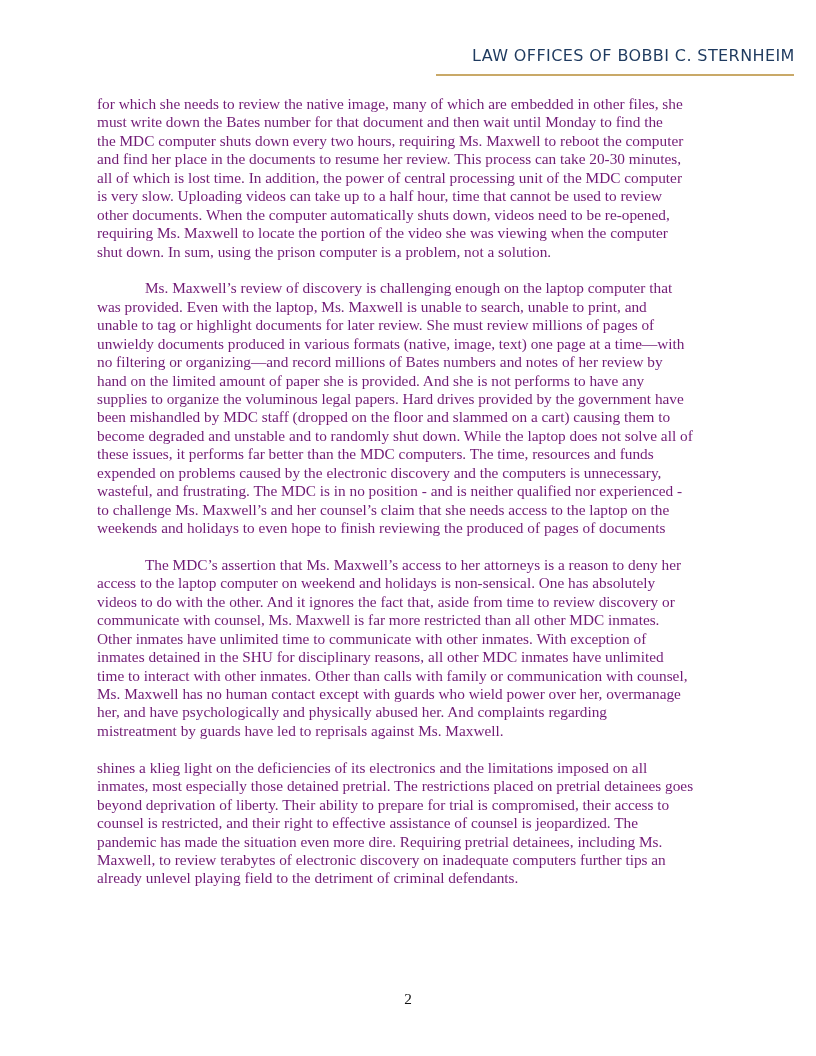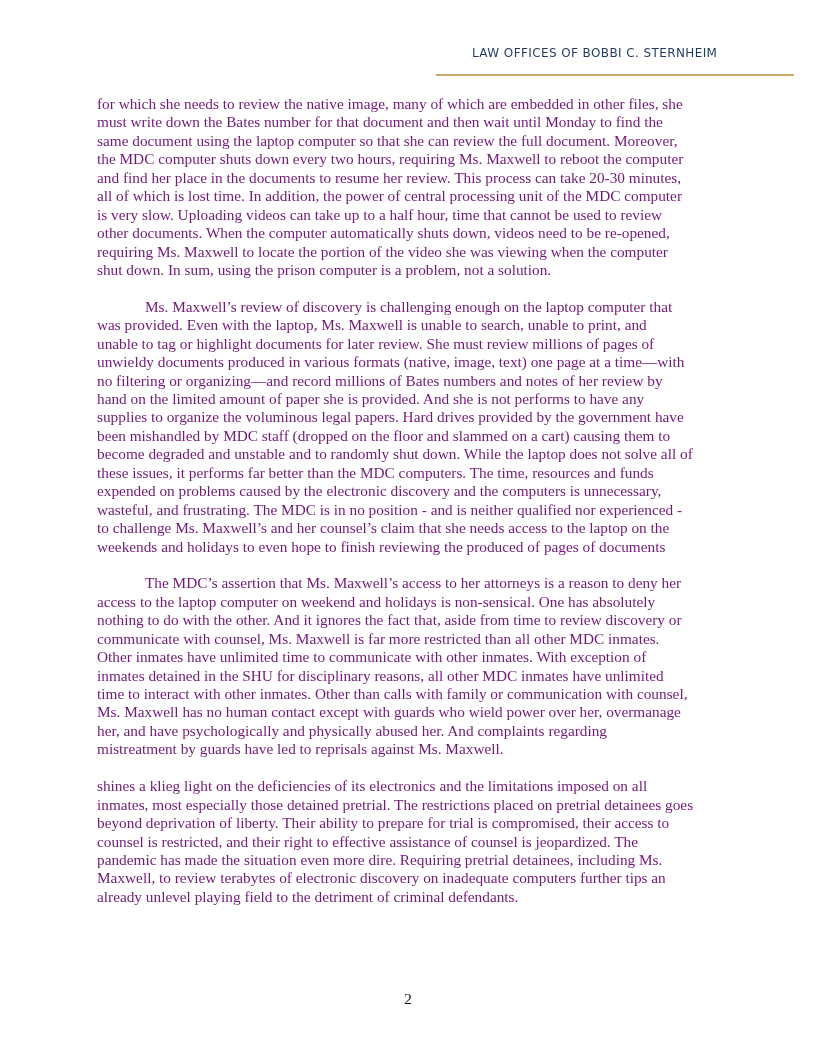--- a/index.html
+++ b/index.html
@@ -3,21 +3,21 @@
 <meta charset="utf-8">
 <style>
   html, body { margin: 0; padding: 0; background: #ffffff; }
   body { width: 816px; height: 1056px; position: relative; overflow: hidden; }
   .letterhead {
     position: absolute; left: 436px; top: 46px; width: 358px;
   }
   .letterhead-name {
     position: absolute; left: 36px; top: 0px;
     font-family: "DejaVu Sans", sans-serif;
-    font-size: 12px; letter-spacing: 0.4px;
+    font-size: 16px; letter-spacing: 0.4px;
     color: #1e3a5f; white-space: nowrap; font-weight: 500;
   }
   .letterhead-rule {
     position: absolute; left: 0; top: 28px; width: 358px; height: 2px;
     background: #c9a968;
   }
   .body-text {
     position: absolute; left: 97px; top: 95px; width: 630px;
     font-family: "Liberation Serif", serif;
     font-size: 15.3px; line-height: 18.45px; color: #701a75;
@@ -35,21 +35,20 @@
 
 <div class="letterhead">
   <div class="letterhead-name" style="color: rgb(30, 58, 95);">LAW OFFICES OF BOBBI C. STERNHEIM</div>
   <div class="letterhead-rule" style="background: rgb(201, 169, 104);"></div>
 </div>
 
 <div class="body-text" id="body-text">
     <div class="para">
       <span class="line">for which she needs to review the native image, many of which are embedded in other files, she</span>
       <span class="line">must write down the Bates number for that document and then wait until Monday to find the</span>
-      <span class="line">same document using the laptop computer so that she can review the full document. Moreover,</span>
       <span class="line">the MDC computer shuts down every two hours, requiring Ms. Maxwell to reboot the computer</span>
       <span class="line">and find her place in the documents to resume her review.  This process can take 20-30 minutes,</span>
       <span class="line">all of which is lost time.  In addition, the power of central processing unit of the MDC computer</span>
       <span class="line">is very slow. Uploading videos can take up to a half hour, time that cannot be used to review</span>
       <span class="line">other documents. When the computer automatically shuts down, videos need to be re-opened,</span>
       <span class="line">requiring Ms. Maxwell to locate the portion of the video she was viewing when the computer</span>
       <span class="line">shut down.  In sum, using the prison computer is a problem, not a solution.</span>
     </div>
     <div class="para">
       <span class="line indent">Ms. Maxwell’s review of discovery is challenging enough on the laptop computer that</span>
@@ -63,21 +62,21 @@
       <span class="line">become degraded and unstable and to randomly shut down. While the laptop does not solve all of</span>
       <span class="line">these issues, it performs far better than the MDC computers. The time, resources and funds</span>
       <span class="line">expended on problems caused by the electronic discovery and the computers is unnecessary,</span>
       <span class="line">wasteful, and frustrating. The MDC is in no position - and is neither qualified nor experienced -</span>
       <span class="line">to challenge Ms. Maxwell’s and her counsel’s claim that she needs access to the laptop on the</span>
       <span class="line">weekends and holidays to even hope to finish reviewing the produced of pages of documents</span>
     </div>
     <div class="para">
       <span class="line indent">The MDC’s assertion that Ms. Maxwell’s access to her attorneys is a reason to deny her</span>
       <span class="line">access to the laptop computer on weekend and holidays is non-sensical.  One has absolutely</span>
-      <span class="line">nothing to do with the other.  And it ignores the fact that, aside from time to review discovery or</span>
+      <span class="line">videos to do with the other.  And it ignores the fact that, aside from time to review discovery or</span>
       <span class="line">communicate with counsel, Ms. Maxwell is far more restricted than all other MDC inmates.</span>
       <span class="line">Other inmates have unlimited time to communicate with other inmates.  With exception of</span>
       <span class="line">inmates detained in the SHU for disciplinary reasons, all other MDC inmates have unlimited</span>
       <span class="line">time to interact with other inmates. Other than calls with family or communication with counsel,</span>
       <span class="line">Ms. Maxwell has no human contact except with guards who wield power over her, overmanage</span>
       <span class="line">her, and have psychologically and physically abused her.  And complaints regarding</span>
       <span class="line">mistreatment by guards have led to reprisals against Ms. Maxwell.</span>
     </div>
     <div class="para">
       <span class="line">shines a klieg light on the deficiencies of its electronics and the limitations imposed on all</span>

